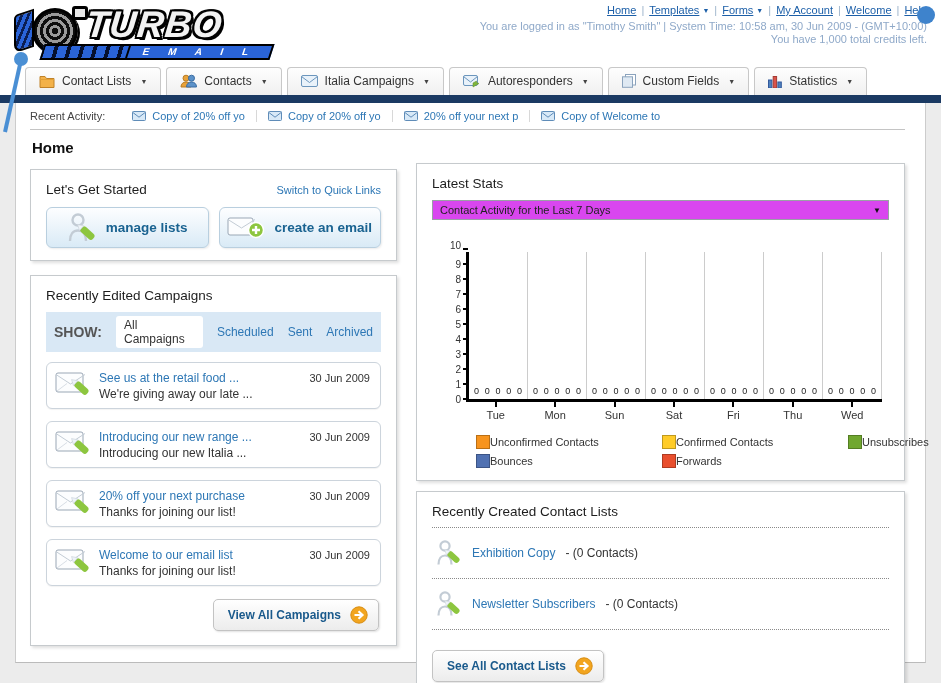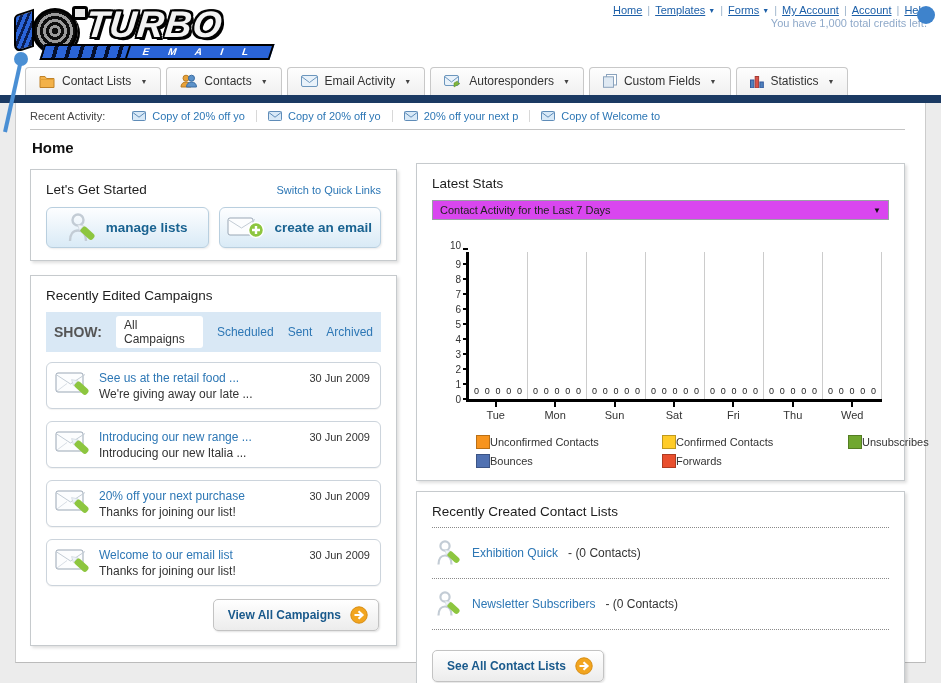--- a/index.html
+++ b/index.html
@@ -164,21 +164,22 @@
       <div class="email-bar-wrap">
         <div class="email-stripes"></div>
         <div class="email-word">E M A I L</div>
       </div>
     </div>
     <svg class="logo-pin" width="34" height="88">
       <line x1="21" y1="12" x2="5" y2="84" stroke="#4a8fd4" stroke-width="4"></line>
       <circle cx="21" cy="11" r="7" fill="#4a8fd4"></circle>
     </svg>
     <div class="header-right">
-      <div class="nav-links"><a>Home</a><span class="sep">|</span><a>Templates</a><span class="caret">▼</span><span class="sep">|</span><a>Forms</a><span class="caret">▼</span><span class="sep">|</span><a>My Account</a><span class="sep">|</span><a>Account</a><span class="sep">|</span><a>Help</a></div>
+      <div class="nav-links"><a>Home</a><span class="sep">|</span><a>Templates</a><span class="caret">▼</span><span class="sep">|</span><a>Forms</a><span class="caret">▼</span><span class="sep">|</span><a>My Account</a><span class="sep">|</span><a>Welcome</a><span class="sep">|</span><a>Help</a></div>
+      <div class="login-info">You are logged in as "Timothy Smith" | System Time: 10:58 am, 30 Jun 2009 - (GMT+10:00)</div>
       <div class="credits-info">You have 1,000 total credits left.</div>
       <div class="help-bubble"></div>
     </div>
   </div>
   <div class="tabs-row">
       <div class="tab">
         <span class="ticon" style="display: inline-flex;">
           <svg width="16" height="14" viewBox="0 0 16 14">
             <path d="M1 2.5h5l1.5 2H15v9H1z" fill="#f3b24a" stroke="#c08229"></path>
             <path d="M1 5.5h14" stroke="#e3a035"></path>
@@ -199,21 +200,21 @@
         <span>Contacts</span>
         <span class="caret">▼</span>
       </div>
       <div class="tab">
         <span class="ticon" style="display: inline-flex;">
           <svg width="17" height="12" viewBox="0 0 17 12">
             <rect x="0.5" y="0.5" width="16" height="11" rx="1.5" fill="#e9f2fa" stroke="#6c96bd"></rect>
             <path d="M0.5 1.5l8 6 8-6" fill="none" stroke="#6c96bd"></path>
           </svg>
         </span>
-        <span>Email Activity</span>
+        <span>Italia Campaigns</span>
         <span class="caret">▼</span>
       </div>
       <div class="tab">
         <span class="ticon" style="display: inline-flex;">
           <svg width="18" height="13" viewBox="0 0 18 13">
             <rect x="0.5" y="0.5" width="14" height="10" rx="1.5" fill="#e9f2fa" stroke="#6c96bd"></rect>
             <path d="M0.5 1.5l7 5.5 7-5.5" fill="none" stroke="#6c96bd"></path>
             <path d="M10 12l6-3.5-2.5-1v-1.5l-3.5 2z" fill="#7fb63c" stroke="#5d8a26" stroke-width="0.5"></path>
           </svg>
         </span>
@@ -560,21 +561,21 @@
               <span style="display: inline-flex;">
                 <svg width="26" height="28" viewBox="0 0 26 28">
                   <circle cx="9" cy="7" r="4.6" fill="none" stroke="#c3ccd5" stroke-width="2.2"></circle>
                   <path d="M2.5 25.5c0-6 3-9 6.5-9s6.5 3 6.5 9" fill="none" stroke="#c3ccd5" stroke-width="2.2"></path>
                   <g transform="rotate(42 17 17)">
                     <rect x="11" y="14.5" width="14" height="6" rx="2.6" fill="#8dc63f"></rect>
                     <path d="M11.5 15l-4.8 2.9 4.8 2.8z" fill="#eef3f8" stroke="#c9d2da" stroke-width="0.5"></path>
                   </g>
                 </svg>
               </span>
-              <a class="cl-name">Exhibition Quick</a>
+              <a class="cl-name">Exhibition Copy</a>
               <span class="cl-detail">- (0 Contacts)</span>
             </div>
             <div class="dotted"></div>
             <div class="cl-item">
               <span style="display: inline-flex;">
                 <svg width="26" height="28" viewBox="0 0 26 28">
                   <circle cx="9" cy="7" r="4.6" fill="none" stroke="#c3ccd5" stroke-width="2.2"></circle>
                   <path d="M2.5 25.5c0-6 3-9 6.5-9s6.5 3 6.5 9" fill="none" stroke="#c3ccd5" stroke-width="2.2"></path>
                   <g transform="rotate(42 17 17)">
                     <rect x="11" y="14.5" width="14" height="6" rx="2.6" fill="#8dc63f"></rect>

